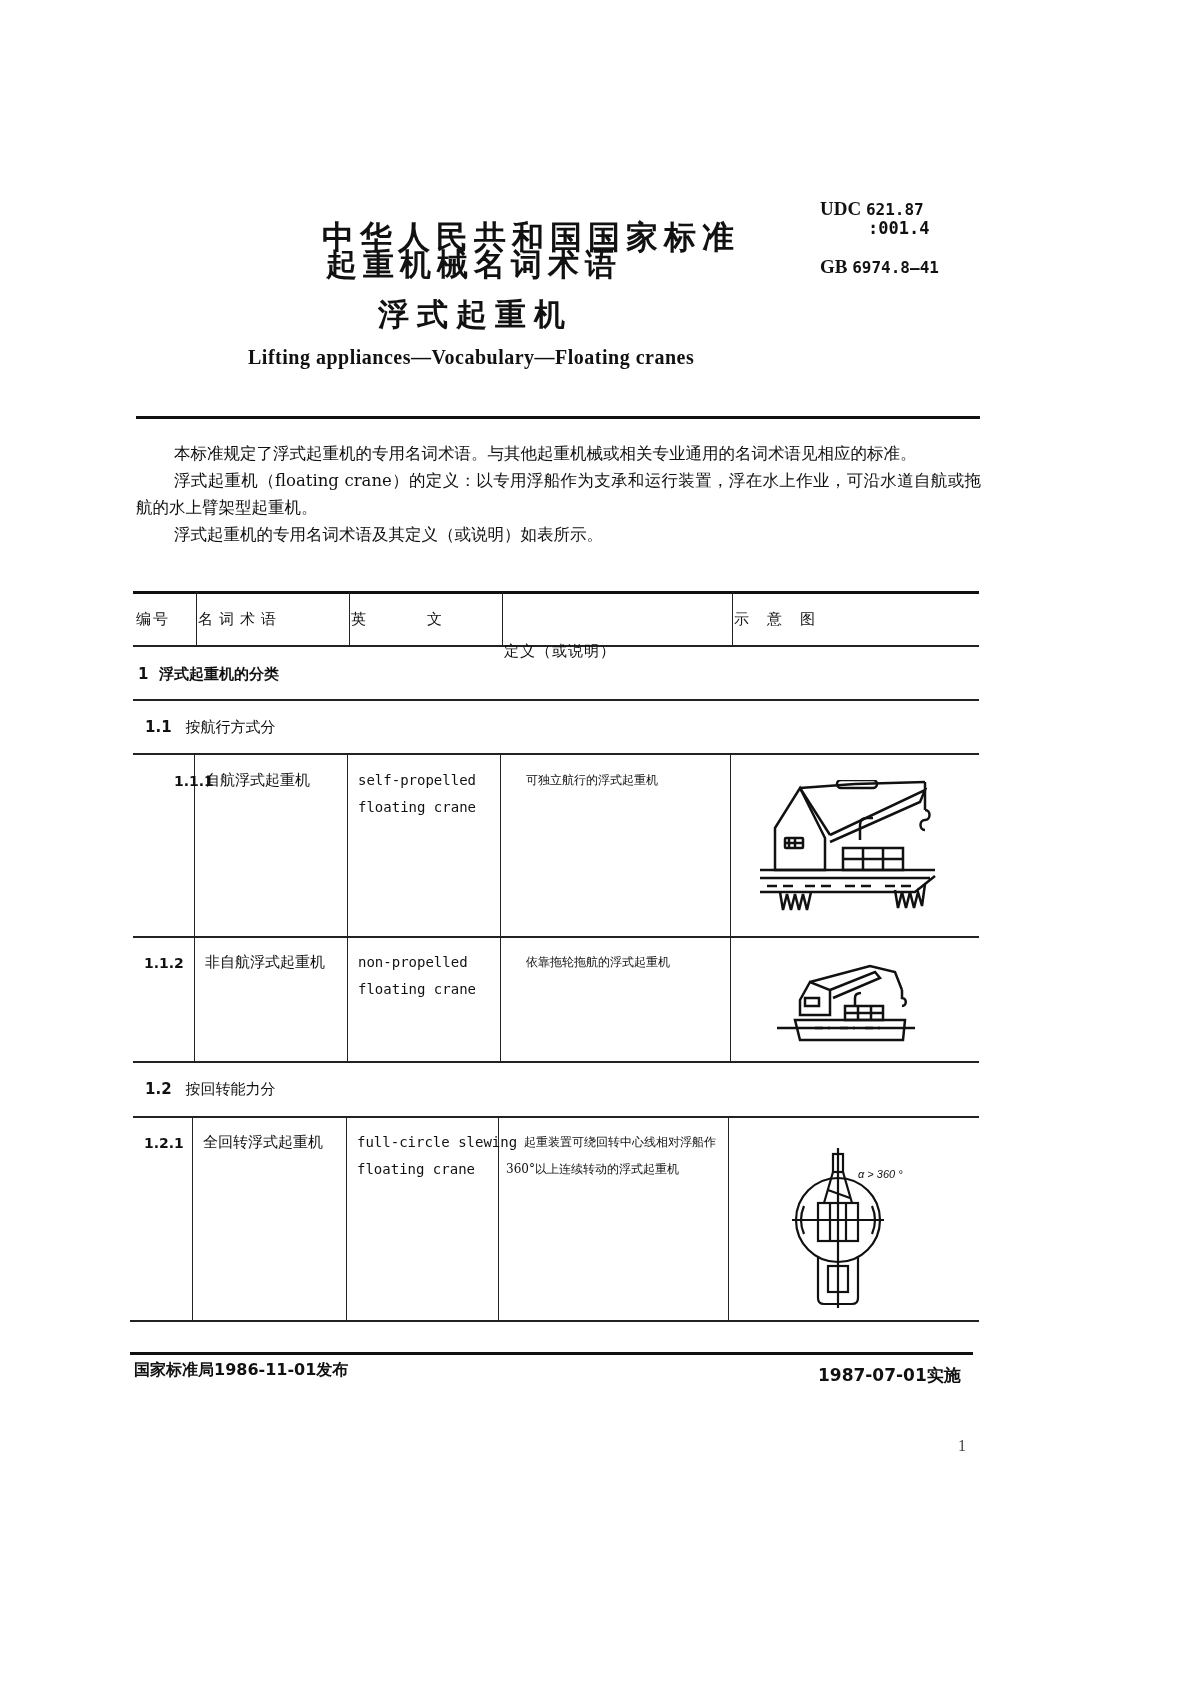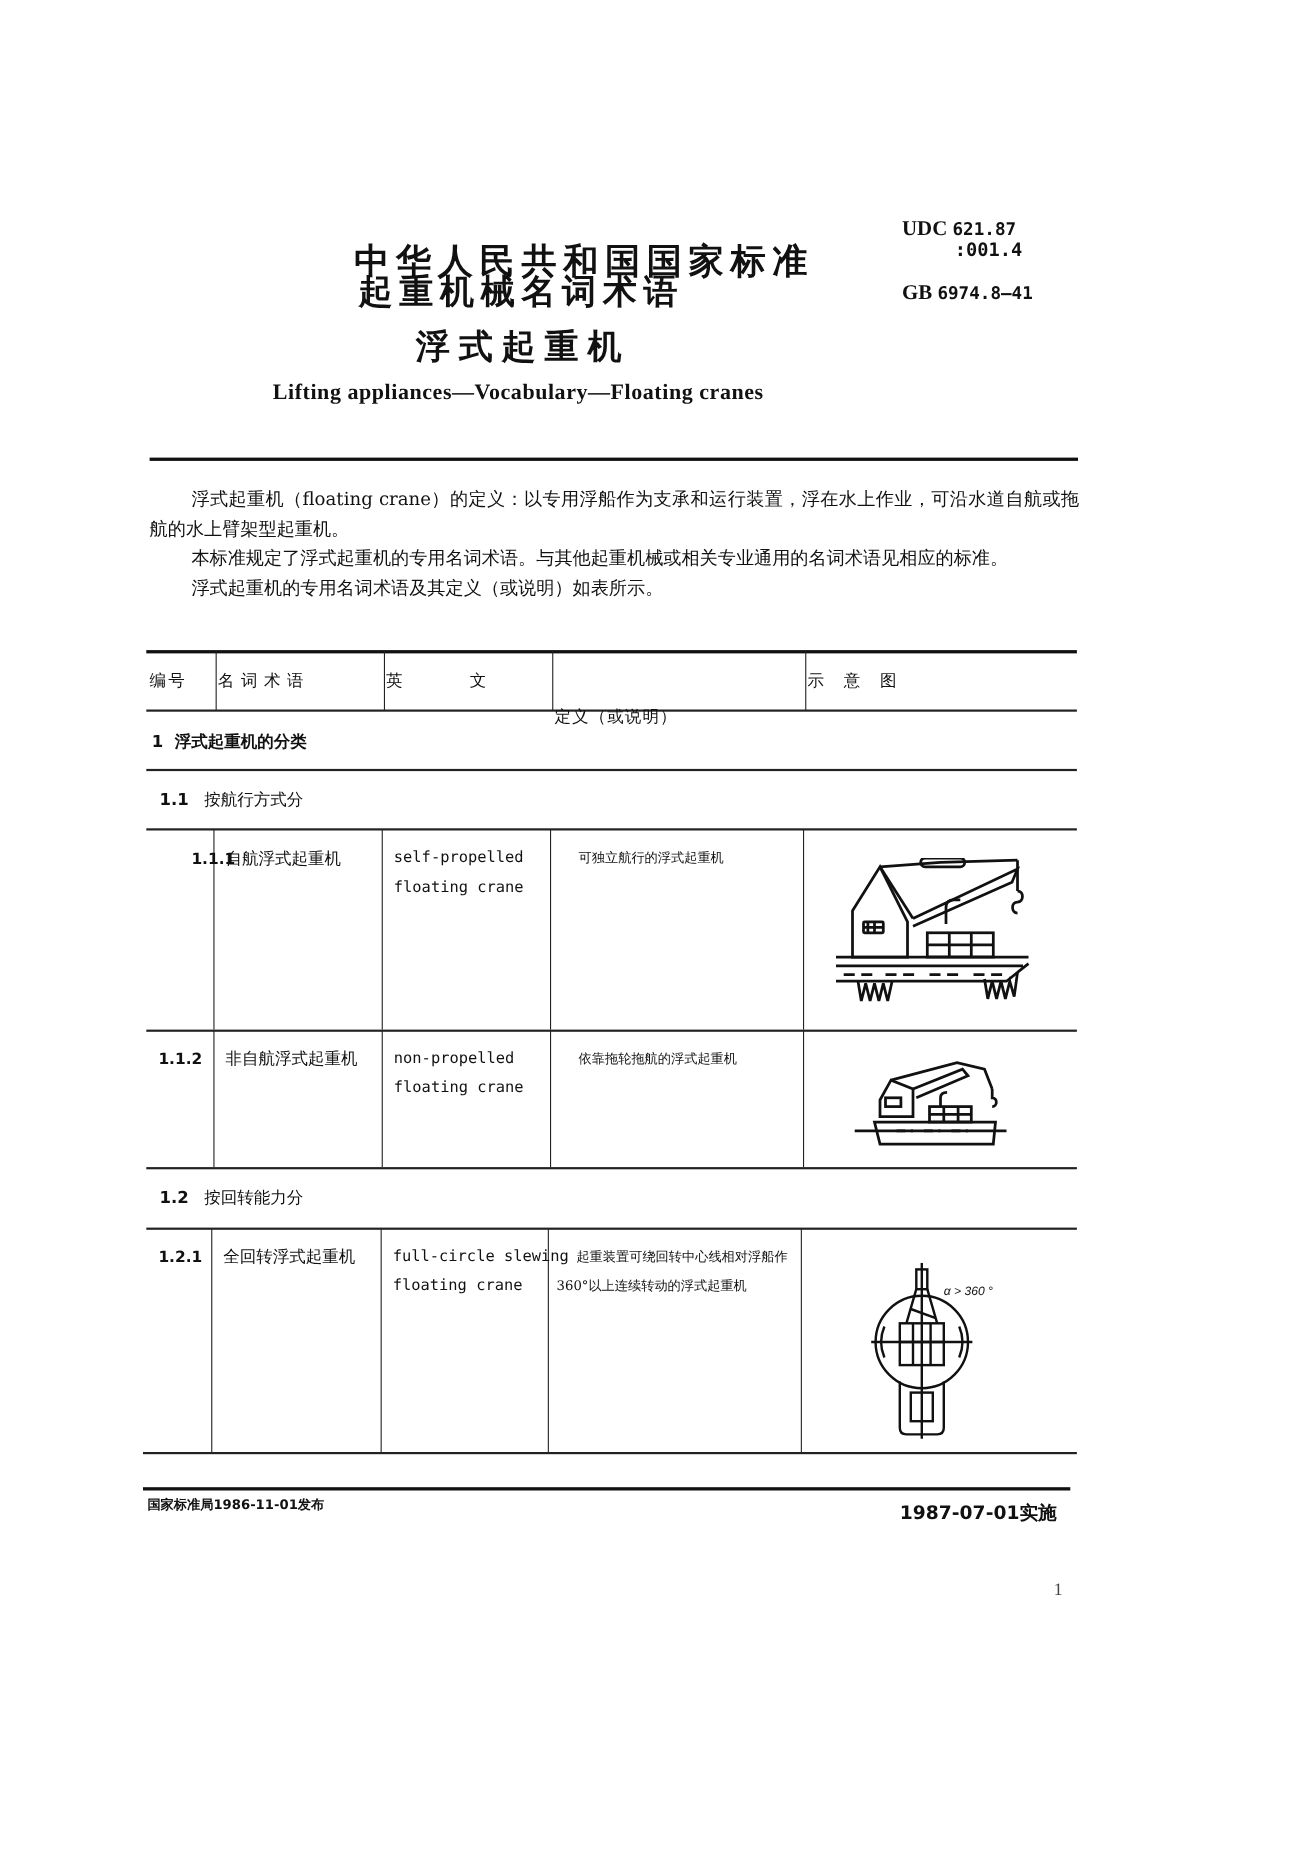--- a/index.html
+++ b/index.html
@@ -21,21 +21,21 @@
   .intro p { margin:0; text-indent:38px; text-align:justify; }
   .vline { width:0; border-left:1.5px solid #222; }
   .hdr-cell { font-family:Liberation Mono, monospace; font-size:15px; text-align:left; letter-spacing:6px; }
   .sec { font-size:15px; font-weight:bold; font-family:"DejaVu Sans", sans-serif; }
   .sec2 { font-size:15px; font-family:"DejaVu Sans", sans-serif; }
   .sec2 b { font-weight:bold; margin-right:14px; }
   .num { font-weight:bold; font-size:14px; font-family:"DejaVu Sans", sans-serif; }
   .term { font-family:"DejaVu Serif", serif; font-size:15px; }
   .eng { font-family:"DejaVu Sans Mono", monospace; font-size:14px; line-height:27px; }
   .def { font-family:"DejaVu Serif", serif; font-size:12px; line-height:27px; }
-  .footer-l { left:134px; top:1360px; font-size:12px; font-weight:bold; }
+  .footer-l { left:134px; top:1360px; font-size:16px; font-weight:bold; }
   .footer-r { left:818px; top:1364px; font-size:17px; font-weight:bold; }
   .pageno { left:958px; top:1437px; font-family:"Liberation Serif", serif; font-size:16px; color:#444; }
 </style>
 </head>
 <body>
 
 <div class="abs national">中华人民共和国国家标准</div>
 <div class="abs udc">
   <span>UDC</span>
   <span class="num">621.87</span>
@@ -45,22 +45,22 @@
   <span>GB</span>
   <span class="num">6974.8—41</span>
 </div>
 <div class="abs title1">起重机械名词术语</div>
 <div class="abs title2">浮式起重机</div>
 <div class="abs subtitle">Lifting appliances—Vocabulary—Floating cranes</div>
 
 <div class="abs rule" style="left:136px; top:416px; width:844px;"></div>
 
 <div class="abs intro">
+  <p>本标准规定了浮式起重机的专用名词术语。与其他起重机械或相关专业通用的名词术语见相应的标准。</p>
   <p>浮式起重机（floating crane）的定义：以专用浮船作为支承和运行装置，浮在水上作业，可沿水道自航或拖航的水上臂架型起重机。</p>
-  <p>本标准规定了浮式起重机的专用名词术语。与其他起重机械或相关专业通用的名词术语见相应的标准。</p>
   <p>浮式起重机的专用名词术语及其定义（或说明）如表所示。</p>
 </div>
 
 <div>
 
   <div class="abs rule" style="left:133px; top:591px; width:846px;"></div>
   <div class="abs rule-thin" style="left:133px; top:645px; width:846px;"></div>
 
   <div class="abs vline" style="left:196px; top:592px; height:54px;"></div>
   <div class="abs vline" style="left:349px; top:592px; height:54px;"></div>

